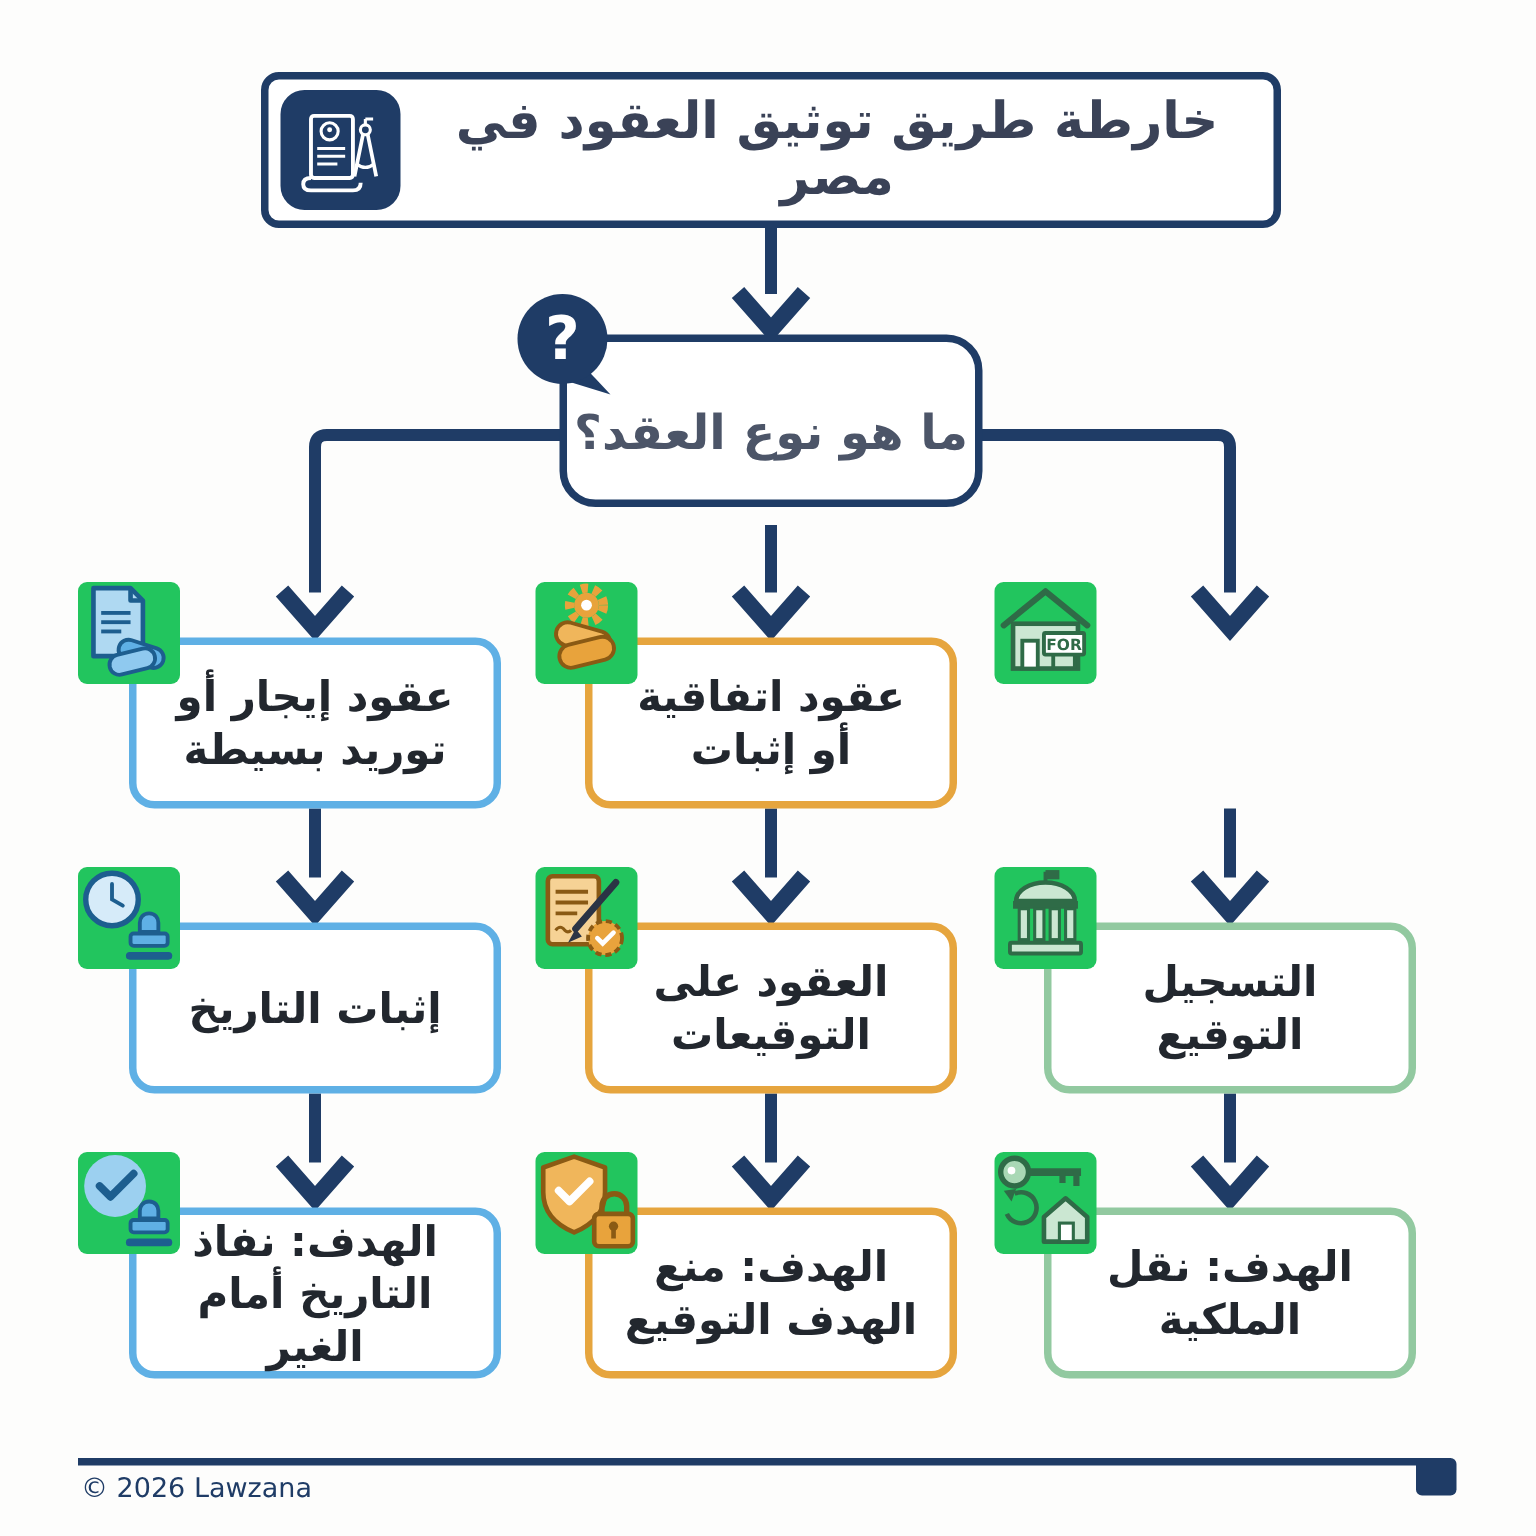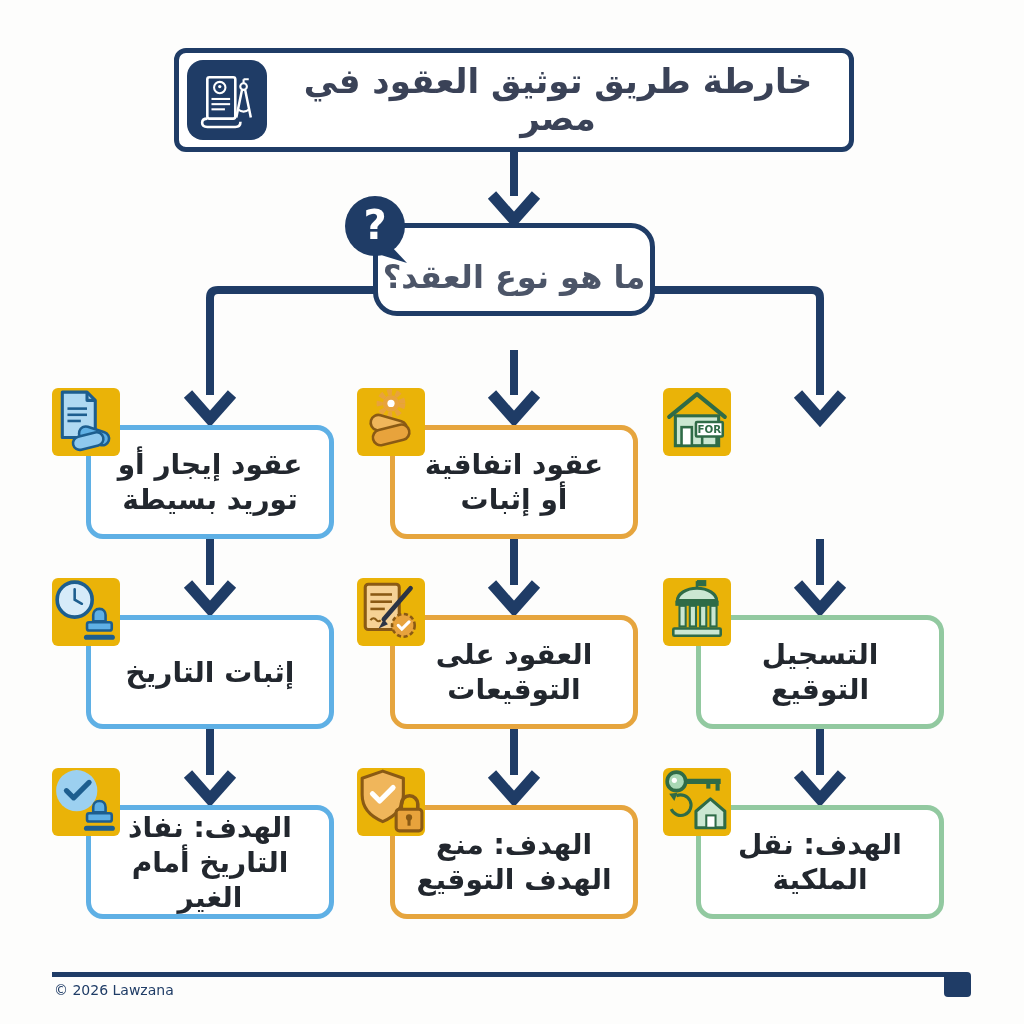--- a/index.html
+++ b/index.html
@@ -14,43 +14,43 @@
   
   .title-box{position:absolute;left:174px;top:48px;width:680px;height:104px;background:#fff;
     border:5px solid var(--navy,#1F3C66);border-radius:12px;display:flex;align-items:center;
     box-sizing:border-box;z-index:1;}
   .title-tile{width:80px;height:80px;margin-left:8px;background:var(--navy,#1F3C66);border-radius:16px;
     display:flex;align-items:center;justify-content:center;flex:0 0 auto;}
   .title-text{flex:1;text-align:center;font-size:34px;font-weight:bold;color:var(--title-text,#3A4257);
     padding:0 14px;line-height:1.1;}
 
   
-  .q-box{position:absolute;left:373px;top:223px;width:282px;height:93px;background:#fff;
+  .q-box{position:absolute;left:373px;top:223px;width:282px;height:115px;background:#fff;
     border:5px solid var(--navy,#1F3C66);border-radius:24px;display:flex;align-items:center;
     justify-content:center;box-sizing:border-box;z-index:1;}
   .q-text{font-size:32px;font-weight:bold;color:var(--q-text,#4C5568);text-align:center;padding-top:14px;}
   .q-icon{position:absolute;left:341px;top:194px;width:72px;height:72px;z-index:2;}
 
   
   .step-box{position:absolute;width:248px;height:114px;background:#fff;border:5px solid var(--accent,#ccc);
     border-radius:17px;display:flex;align-items:center;justify-content:center;text-align:center;
     box-sizing:border-box;z-index:1;}
   .step-label{font-size:28px;font-weight:bold;color:var(--box-text,#22272E);line-height:1.25;padding:0 12px;}
   .c0{left:86px;justify-content:center;} .c1{left:390px;} .c2{left:696px;}
   .r1{top:425px;} .r2{top:615px;} .r3{top:805px;}
 
   
-  .step-icon{position:absolute;width:68px;height:68px;z-index:2;background:#eab308;border-radius:6px;}
+  .step-icon{position:absolute;width:68px;height:68px;z-index:2;background:#22c55e;border-radius:6px;}
   .ic0{left:52px;} .ic1{left:357px;} .ic2{left:663px;}
   .ir1{top:388px;} .ir2{top:578px;} .ir3{top:768px;}
 
   
   .footer-line{position:absolute;left:52px;top:972px;width:898px;height:5px;background:var(--navy,#1F3C66);z-index:1;}
   .footer-square{position:absolute;left:944px;top:972px;width:27px;height:25px;border-radius:4px;background:var(--navy,#1F3C66);z-index:1;}
-  .footer-text{position:absolute;left:54px;top:982px;font-size:14px;color:var(--navy,#1F3C66);z-index:1;direction:ltr;}
+  .footer-text{position:absolute;left:54px;top:982px;font-size:18px;color:var(--navy,#1F3C66);z-index:1;direction:ltr;}
 </style>
 </head>
 <body>
 
 <div class="canvas">
 
   <svg class="connectors" viewBox="0 0 1024 1024">
 
     <path class="conn-line" d="M514 152 V196"></path>
     <path class="conn-head" d="M492 195 L514 220 L536 195"></path>

